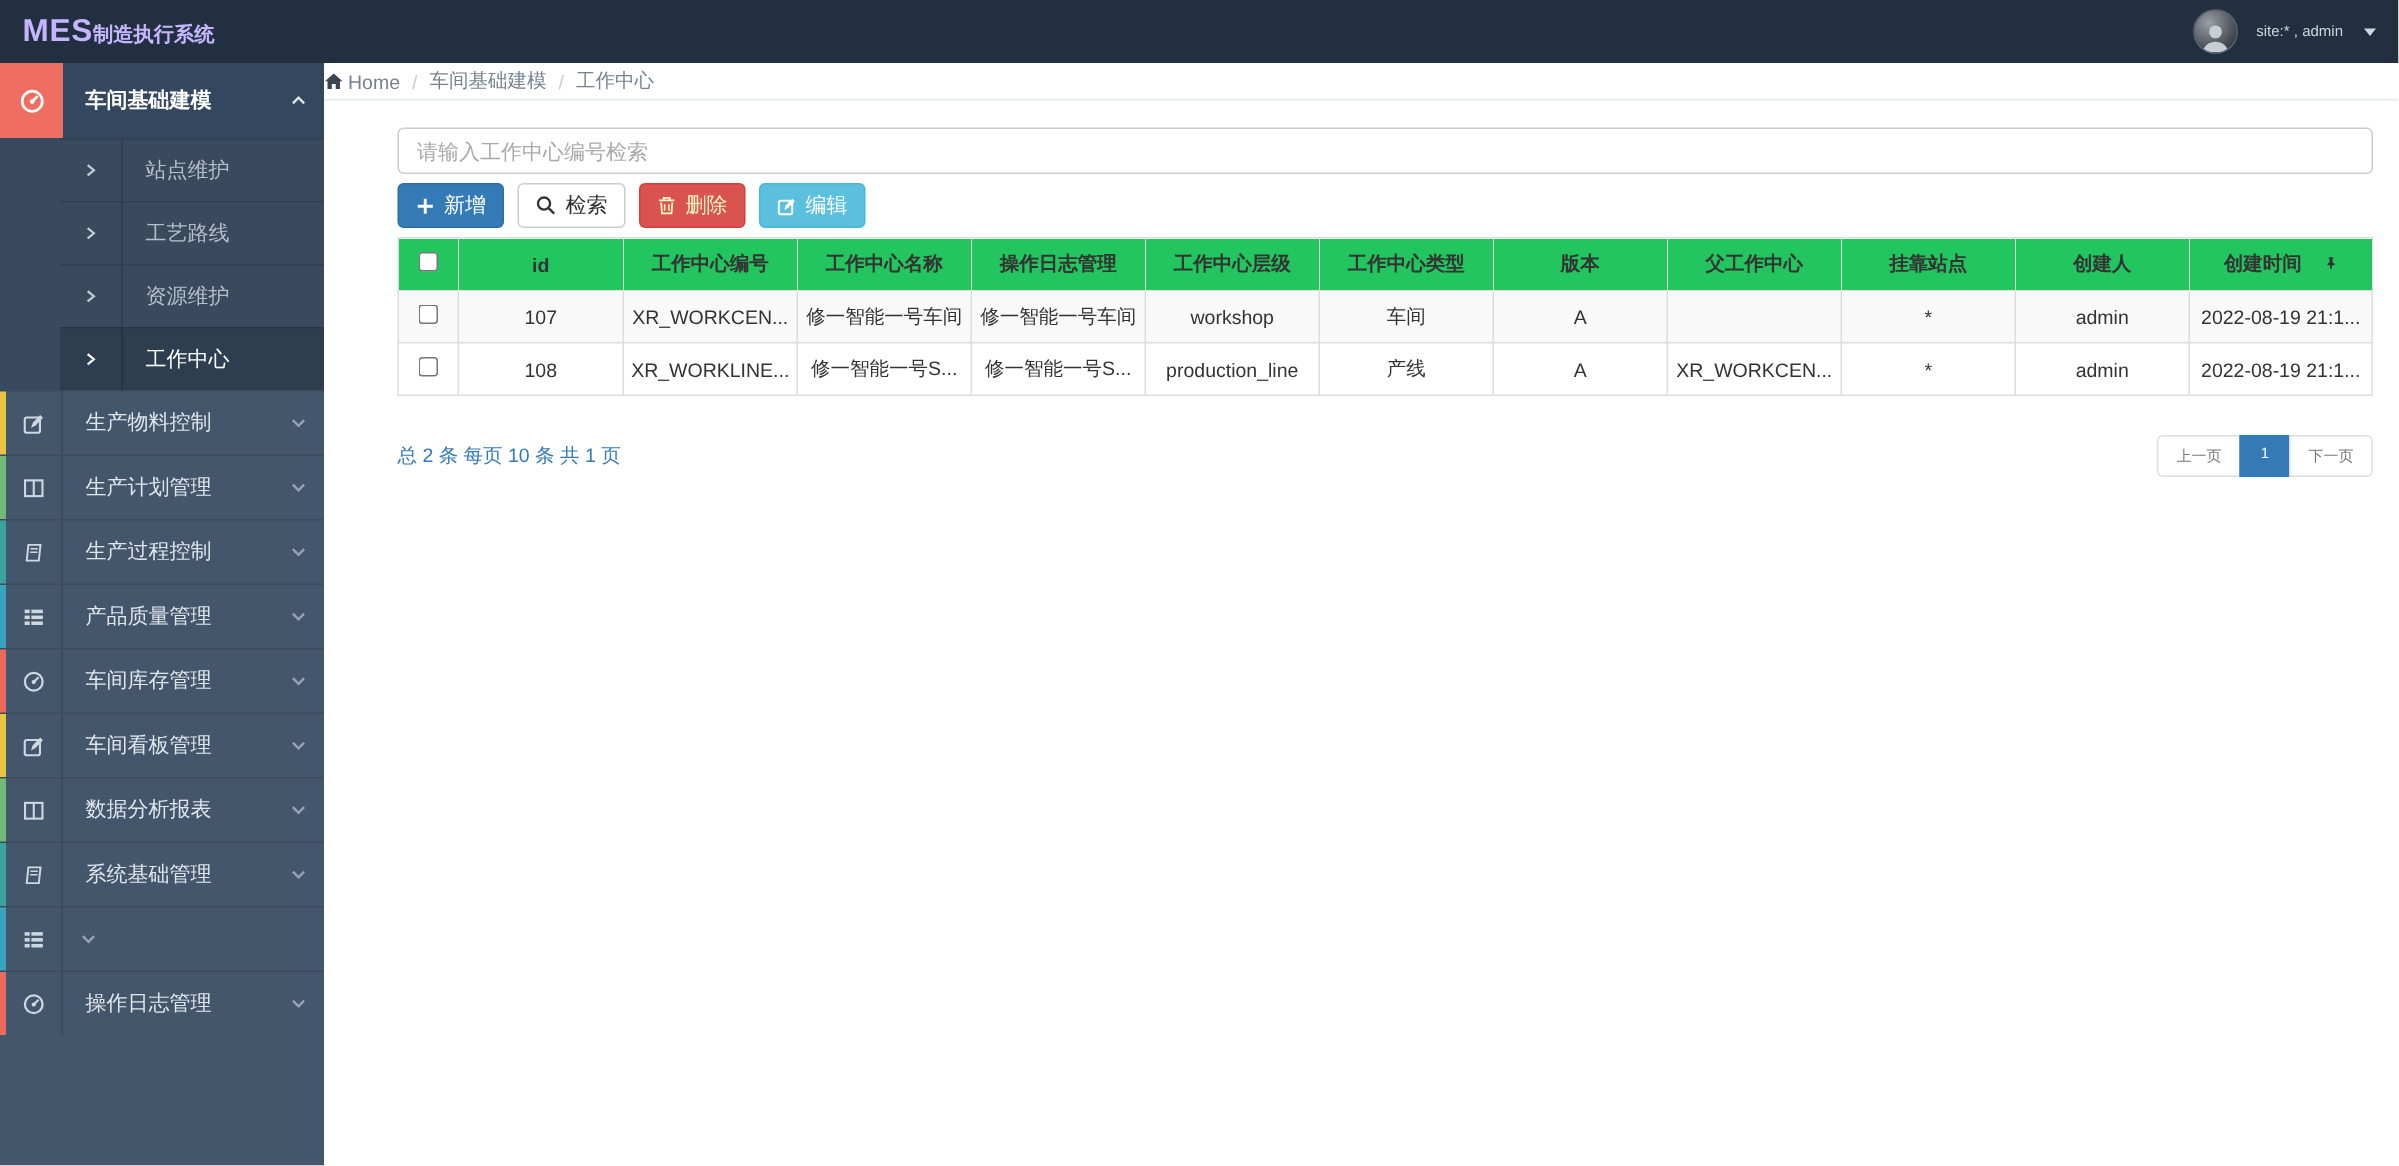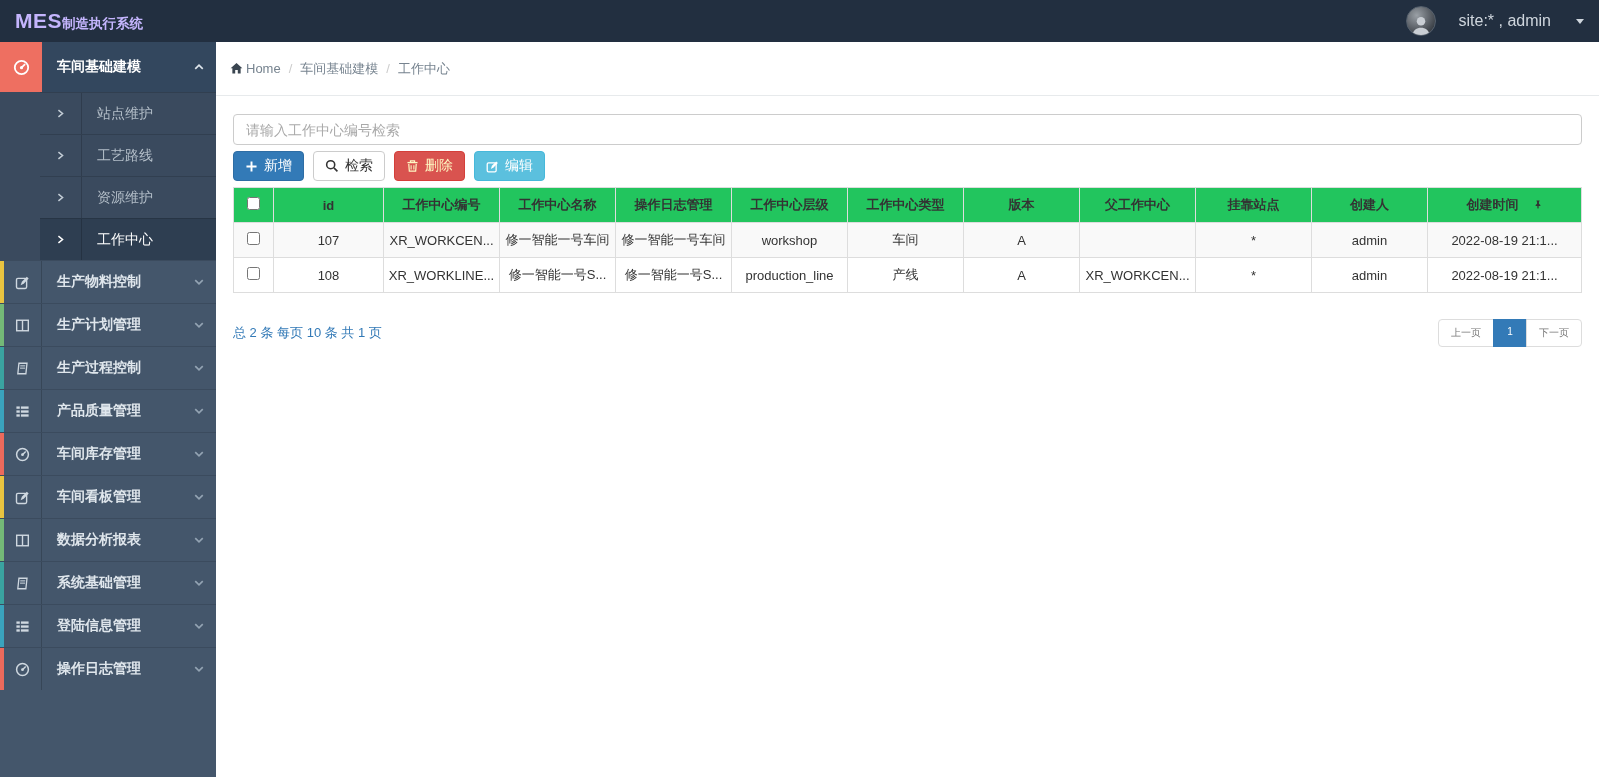--- a/index.html
+++ b/index.html
@@ -6,21 +6,21 @@
   html,body { width:1599px; height:777px; }
   body { font-family:"Liberation Sans", sans-serif; background:#fff; overflow:hidden; }
   .app { position:relative; width:1599px; height:777px; }
 
   
   .navbar { position:absolute; top:0; left:0; right:0; height:42px; background:#222f40;
             display:flex; align-items:center; justify-content:space-between; padding:0 15px; z-index:5; }
   .brand { color:#c4b5fd; display:flex; align-items:baseline; cursor:pointer; }
   .brand-mes { font-size:21px; font-weight:bold; letter-spacing:0.5px; }
   .brand-rest { font-size:13.5px; font-weight:bold; }
-  .user-box { display:flex; align-items:center; gap:23px; color:#cfd6dd; font-size:16px; cursor:pointer; }
+  .user-box { display:flex; align-items:center; gap:12px; color:#cfd6dd; font-size:10px; cursor:pointer; }
   .avatar { width:30px; height:30px; border-radius:50%; background:radial-gradient(circle at 35% 30%, #9aa0a6, #3c4148 75%);
             display:flex; align-items:flex-end; justify-content:center; overflow:hidden; border:1px solid #55606d; }
   .avatar svg { width:22px; height:22px; display:block; }
   .caret-down { width:0; height:0; border-left:4px solid transparent; border-right:4px solid transparent;
                 border-top:5px solid #cfd6dd; margin-left:2px; }
 
   
   .sidebar { position:absolute; top:42px; left:0; width:216px; bottom:0; background:#44566b; }
   .side-parent { display:flex; align-items:stretch; height:50px; background:#33475e; cursor:pointer; }
   .side-parent .icon-cell { width:42px; display:flex; align-items:center; justify-content:center; }
@@ -39,35 +39,35 @@
   .submenu-item.active { background:#2e3e51; }
   .submenu-item.active .side-label { color:#ffffff; }
   .submenu-item.active .icon-cell { color:#ffffff; }
 
   .side-item { display:flex; align-items:stretch; height:43px; cursor:pointer;
                border-top:1px solid rgba(0,0,0,0.12); position:relative; }
   .side-item .strip { width:4px; }
   .side-item .icon-cell { width:38px; display:flex; align-items:center; justify-content:center;
                           color:#cfd8e0; border-right:1px solid rgba(0,0,0,0.18); }
   .side-item .side-label { flex:1; display:flex; align-items:center; padding-left:15px;
-                           color:#dfe6ec; font-size:14px; font-weight:bold; }
+                           color:#dfe6ec; font-size:14px; font-weight:normal; }
   .side-item .chev { width:34px; display:flex; align-items:center; justify-content:center; color:#93a3b3; }
 
   svg.ic { display:block; }
 
   
   .main { position:absolute; top:42px; left:216px; right:0; bottom:0; background:#fff; }
-  .breadcrumb-bar { height:54px; display:flex; align-items:center; padding:0 14px;
+  .breadcrumb-bar { height:25px; display:flex; align-items:center; padding:0 0;
                     background:#fff; border-bottom:1px solid #e7eaec; font-size:13px; color:#76838f; }
   .breadcrumb-bar .home-icon { color:#3a4550; margin-right:3px; display:inline-flex; }
   .crumb { color:#76838f; cursor:pointer; }
   .crumb.current { cursor:default; }
   .crumb-sep { margin:0 8px; color:#ccc; }
 
-  .content { padding:18px 17px 0 17px; }
+  .content { padding:18px 17px 0 17px;margin-left:32px; }
 
   .search-input { width:100%; height:31px; border:1px solid #ccc; border-radius:4px;
                   padding:6px 12px; font-size:14px; color:#555; outline:none;
                   font-family:"Liberation Sans", sans-serif; }
   .search-input::placeholder { color:#a9a9a9; }
 
   .toolbar { margin-top:6px; display:flex; align-items:center; }
   .btn { display:inline-flex; align-items:center; gap:6px; height:30px; padding:0 11px;
          font-size:14px; border-radius:4px; border:1px solid transparent; cursor:pointer;
          font-family:"Liberation Sans", sans-serif; margin-right:9px; }
@@ -310,21 +310,20 @@
       <span class="icon-cell">
           <svg class="ic" width="15" height="15" viewBox="0 0 16 16">
             <rect x="1.5" y="2.6" width="3.6" height="2.5" fill="currentColor"></rect>
             <rect x="6.3" y="2.6" width="8.2" height="2.5" fill="currentColor"></rect>
             <rect x="1.5" y="6.8" width="3.6" height="2.5" fill="currentColor"></rect>
             <rect x="6.3" y="6.8" width="8.2" height="2.5" fill="currentColor"></rect>
             <rect x="1.5" y="11" width="3.6" height="2.5" fill="currentColor"></rect>
             <rect x="6.3" y="11" width="8.2" height="2.5" fill="currentColor"></rect>
           </svg>
         </span>
-      <span class="side-label">登陆信息管理</span>
       <span class="chev">
           <svg class="ic" width="12" height="12" viewBox="0 0 16 16">
             <polyline points="3,5.5 8,10.5 13,5.5" fill="none" stroke="currentColor" stroke-width="2.2"></polyline>
           </svg>
         </span>
     </div>
 
     <div class="side-item">
       <span class="strip" style="background-color: rgb(236, 106, 92);"></span>
       <span class="icon-cell">

